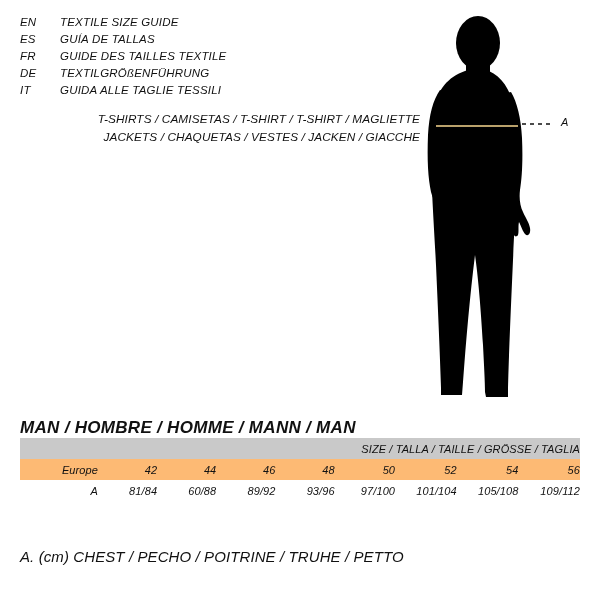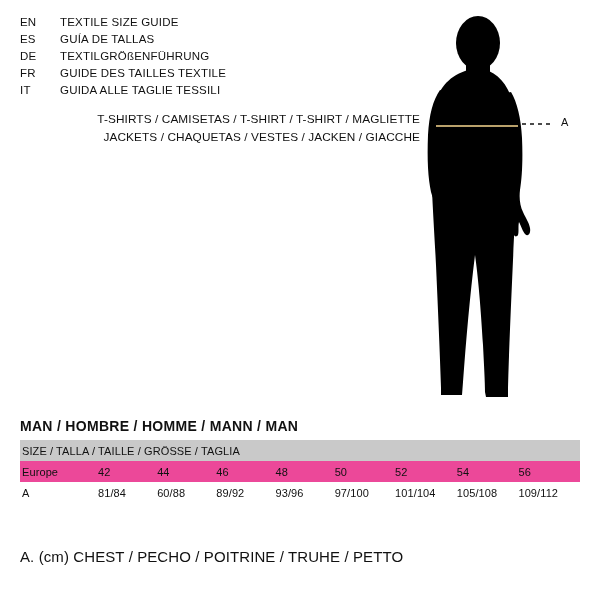--- a/index.html
+++ b/index.html
@@ -13,20 +13,21 @@
     font-family: "Liberation Sans", sans-serif;
     color: #1a1a1a;
     position: relative;
     overflow: hidden;
   }
   .page {
     position: absolute;
     left: 0; top: 0;
     width: 600px;
     height: 600px;
+    font-style: italic;
   }
 
   
   .lang-list {
     position: absolute;
     left: 20px;
     top: 16px;
     width: 360px;
   }
   .lang-row {
@@ -84,44 +85,44 @@
   }
 
   
   .table-area {
     position: absolute;
     left: 20px;
     top: 418px;
     width: 560px;
   }
   .table-title {
-    font-size: 14px;
+    font-size: 17px;
     font-weight: bold;
     color: #111;
     letter-spacing: 0.3px;
-    margin-bottom: 6px;
   }
   table.size-table {
     border-collapse: collapse;
     width: 560px;
     font-size: 11px;
     color: #111;
   }
   table.size-table td {
     padding: 2px 0 2px 0;
     height: 17px;
     vertical-align: middle;
     letter-spacing: 0.1px;
+    text-align: right;
   }
   .row-header td {
     background: #c9c9c9;
     font-weight: normal;
   }
   .row-shade td {
-    background: #ec4899;
+    background: #fdba74;
   }
   .row-plain td {
     background: #ffffff;
   }
   .col-label {
     width: 86px;
     padding-left: 2px !important;
   }
   .cell {
     width: 67px;
@@ -145,26 +146,26 @@
   <div class="lang-list">
     <div class="lang-row">
       <span class="lang-code">EN</span>
       <span class="lang-text">TEXTILE SIZE GUIDE</span>
     </div>
     <div class="lang-row">
       <span class="lang-code">ES</span>
       <span class="lang-text">GUÍA DE TALLAS</span>
     </div>
     <div class="lang-row">
+      <span class="lang-code">FR</span>
+      <span class="lang-text">GUIDE DES TAILLES TEXTILE</span>
+    </div>
+    <div class="lang-row">
       <span class="lang-code">DE</span>
       <span class="lang-text">TEXTILGRÖßENFÜHRUNG</span>
-    </div>
-    <div class="lang-row">
-      <span class="lang-code">FR</span>
-      <span class="lang-text">GUIDE DES TAILLES TEXTILE</span>
     </div>
     <div class="lang-row">
       <span class="lang-code">IT</span>
       <span class="lang-text">GUIDA ALLE TAGLIE TESSILI</span>
     </div>
   </div>
 
   <div class="product-lines">
     <div class="product-line">T-SHIRTS / CAMISETAS / T-SHIRT / T-SHIRT / MAGLIETTE</div>
     <div class="product-line">JACKETS / CHAQUETAS / VESTES / JACKEN / GIACCHE</div>

